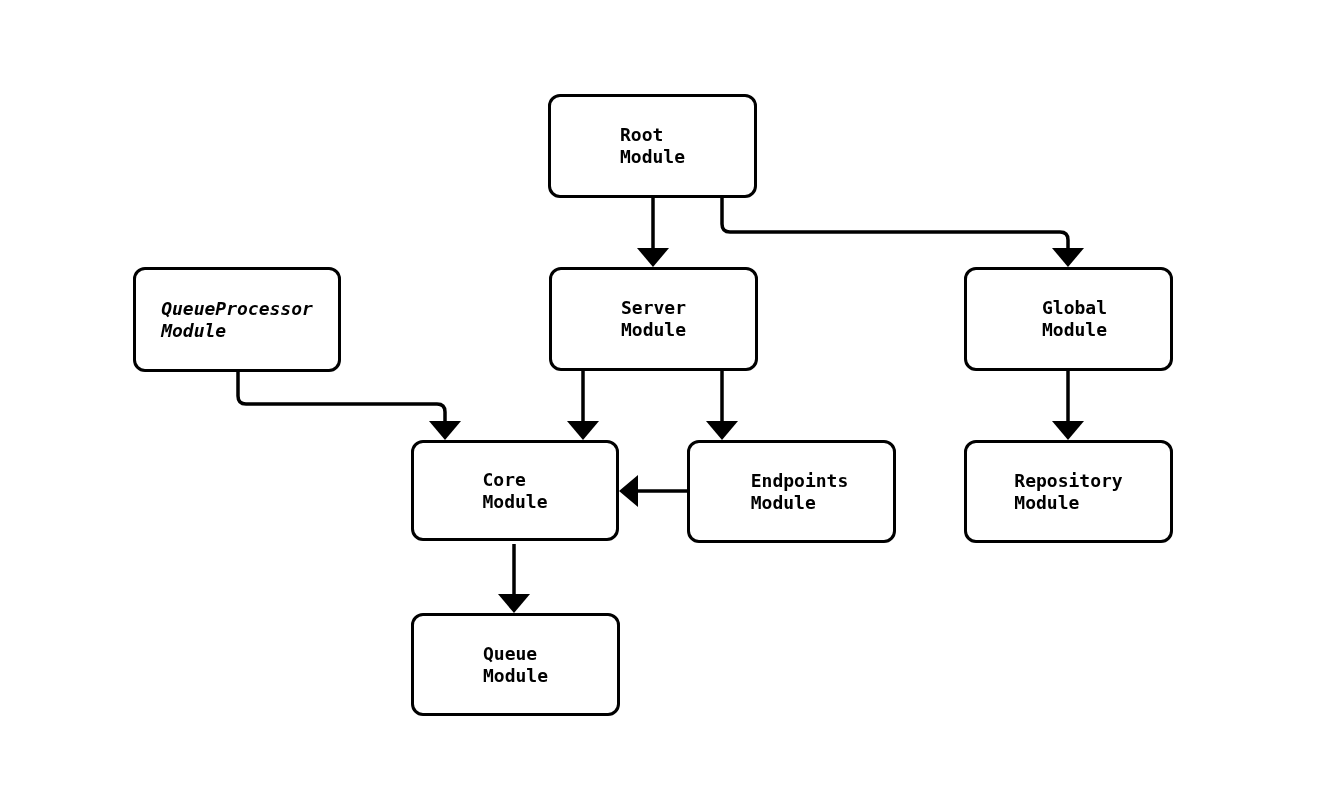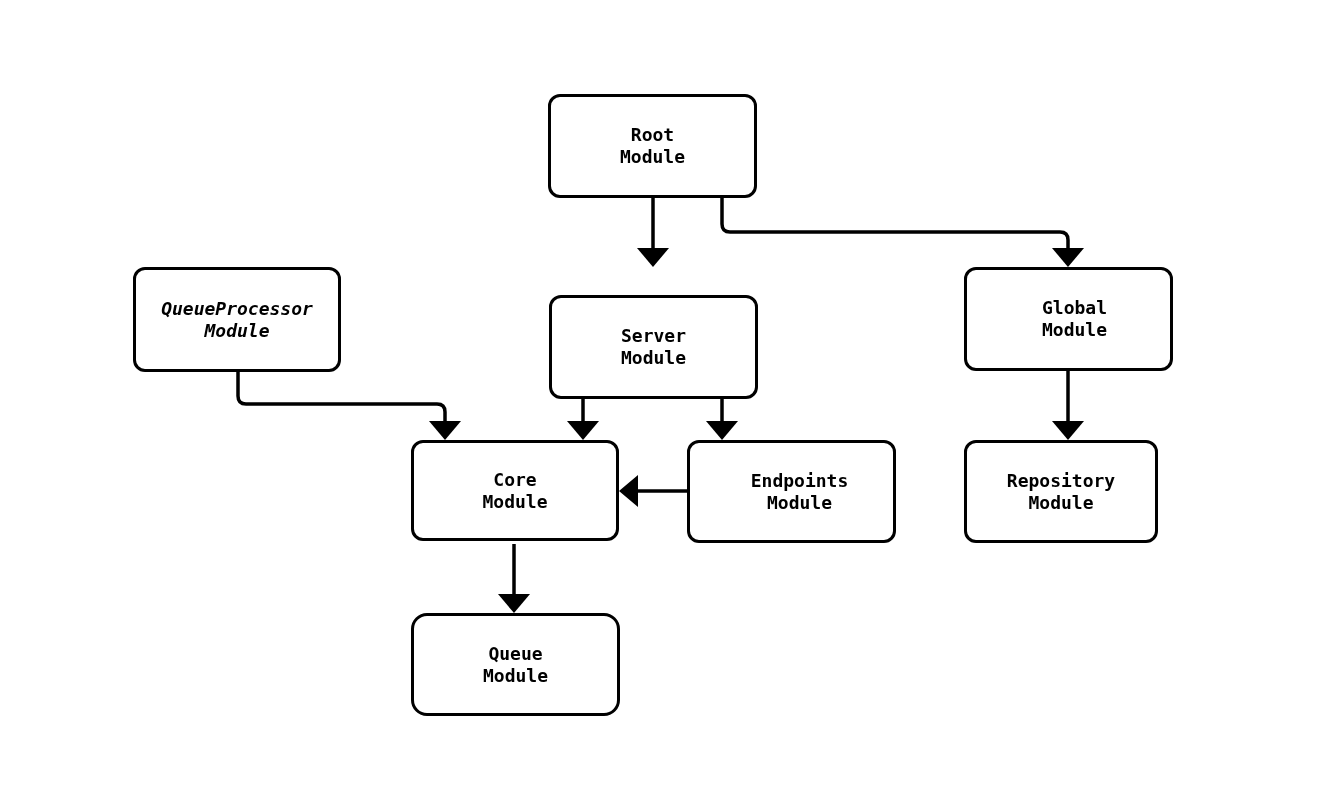--- a/index.html
+++ b/index.html
@@ -25,21 +25,20 @@
   }
   .node {
     position: absolute;
     box-sizing: border-box;
     background: #ffffff;
     border: 3.5px solid #000000;
     border-radius: 12px;
     display: flex;
     align-items: center;
     justify-content: center;
-    text-align: center;
   }
   .node-label {
     font-weight: bold;
     font-size: 18px;
     line-height: 22px;
     color: #000000;
     white-space: pre-line;
     letter-spacing: 0;
   }
   .edge-path {
@@ -92,38 +91,38 @@
     </svg>
   <div id="nodes-layer">
       <div class="node" style="left: 548px; top: 94px; width: 209px; height: 104px; background: rgb(255, 255, 255); border-color: rgb(0, 0, 0);">
         <span class="node-label" style="color: rgb(0, 0, 0);">Root
 Module</span>
       </div>
       <div class="node" style="left: 133px; top: 267px; width: 208px; height: 105px; background: rgb(255, 255, 255); border-color: rgb(0, 0, 0); font-style: italic;">
         <span class="node-label" style="color: rgb(0, 0, 0);">QueueProcessor
 Module</span>
       </div>
-      <div class="node" style="left: 549px; top: 267px; width: 209px; height: 104px; background: rgb(255, 255, 255); border-color: rgb(0, 0, 0); margin-top: 28px;">
+      <div class="node" style="left: 549px; top: 267px; width: 209px; height: 104px; background: rgb(255, 255, 255); border-color: rgb(0, 0, 0);">
         <span class="node-label" style="color: rgb(0, 0, 0);">Server
 Module</span>
       </div>
       <div class="node" style="left: 964px; top: 267px; width: 209px; height: 104px; background: rgb(255, 255, 255); border-color: rgb(0, 0, 0); padding-left: 12px;">
         <span class="node-label" style="color: rgb(0, 0, 0);">Global
 Module</span>
       </div>
       <div class="node" style="left: 411px; top: 440px; width: 208px; height: 101px; background: rgb(255, 255, 255); border-color: rgb(0, 0, 0);">
         <span class="node-label" style="color: rgb(0, 0, 0);">Core
 Module</span>
       </div>
       <div class="node" style="left: 687px; top: 440px; width: 209px; height: 103px; background: rgb(255, 255, 255); border-color: rgb(0, 0, 0); padding-left: 16px;">
         <span class="node-label" style="color: rgb(0, 0, 0);">Endpoints
 Module</span>
       </div>
-      <div class="node" style="left: 964px; top: 440px; width: 194px; height: 103px; background: rgb(255, 255, 255); border-color: rgb(0, 0, 0);">
+      <div class="node" style="left: 964px; top: 440px; width: 209px; height: 103px; background: rgb(255, 255, 255); border-color: rgb(0, 0, 0);">
         <span class="node-label" style="color: rgb(0, 0, 0);">Repository
 Module</span>
       </div>
-      <div class="node" style="left: 411px; top: 613px; width: 209px; height: 103px; background: rgb(255, 255, 255); border-color: rgb(0, 0, 0); border-radius: 16px;">
+      <div class="node" style="left: 411px; top: 613px; width: 209px; height: 103px; background: rgb(255, 255, 255); border-color: rgb(0, 0, 0);">
         <span class="node-label" style="color: rgb(0, 0, 0);">Queue
 Module</span>
       </div>
     </div>
 </div>
 
 </body></html>

